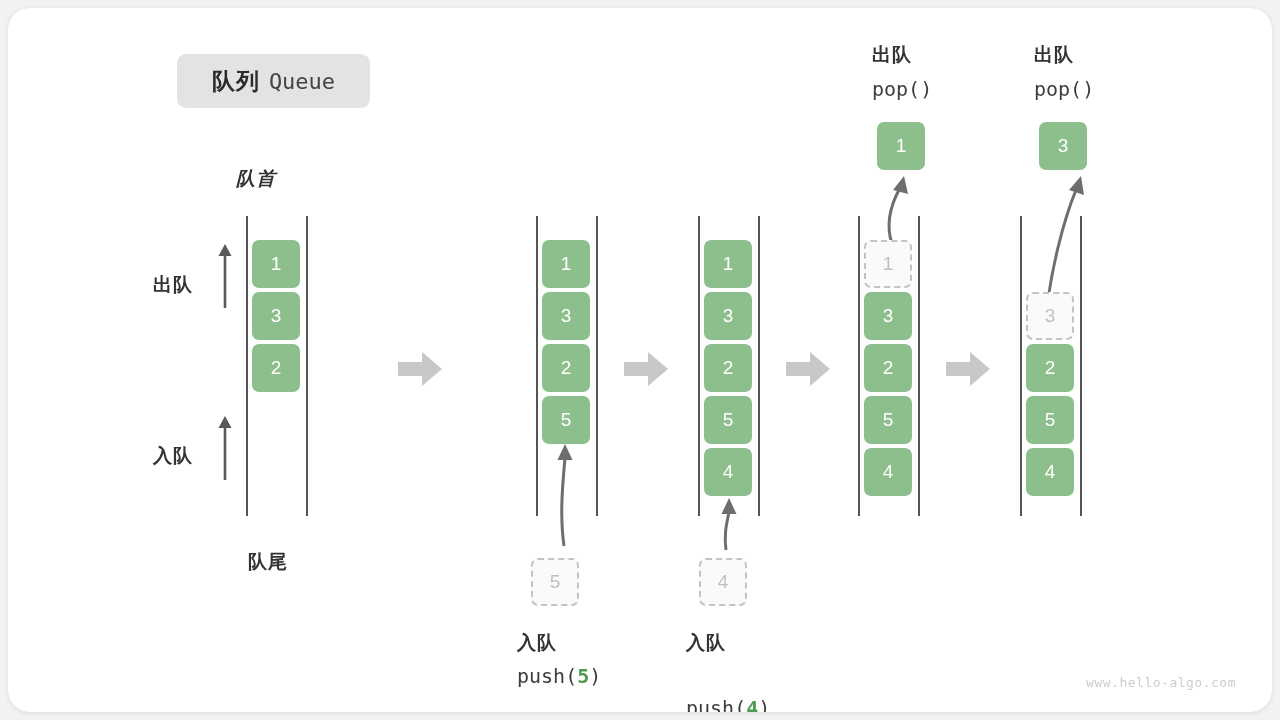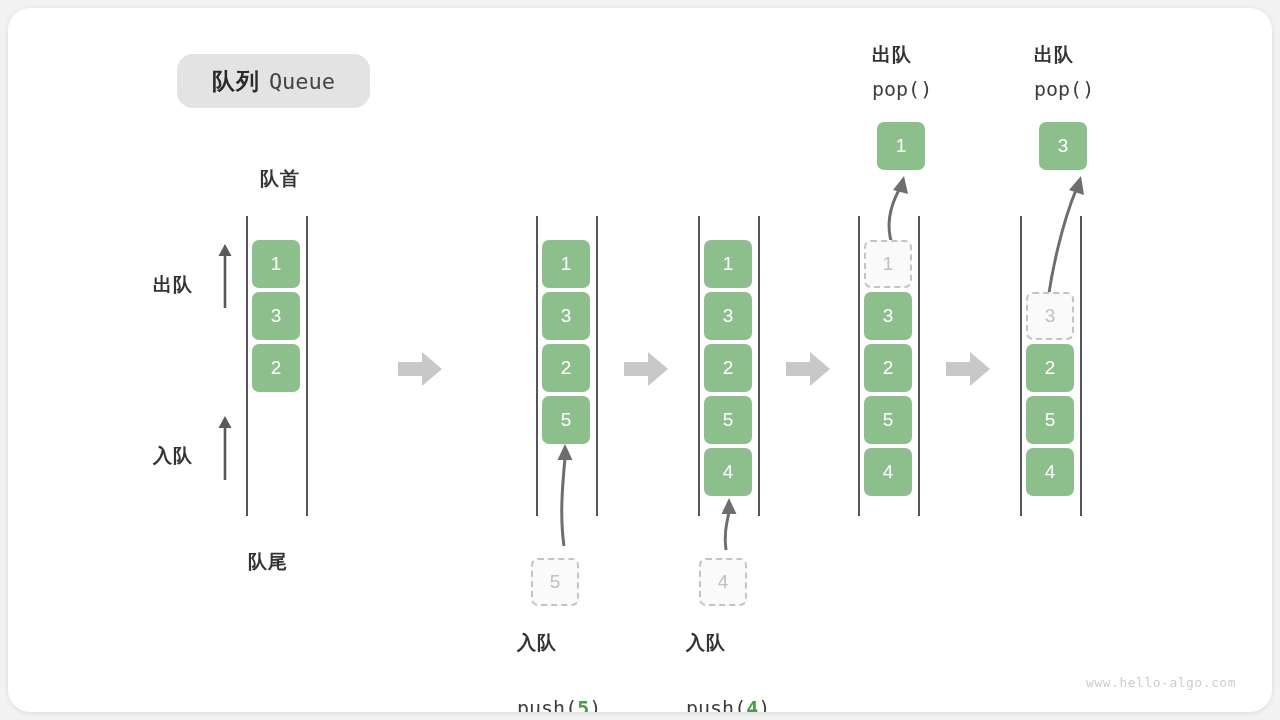--- a/index.html
+++ b/index.html
@@ -32,21 +32,21 @@
   }
 
   
   .title-badge {
     position: absolute;
     left: 169px;
     top: 46px;
     width: 193px;
     height: 54px;
     background: #e3e3e3;
-    border-radius: 16px;
+    border-radius: 9px;
     display: flex;
     align-items: center;
     justify-content: center;
     gap: 9px;
   }
   .title-cn {
     font-size: 23px;
     font-weight: bold;
     color: #2b2b2b;
     letter-spacing: 1px;
@@ -127,21 +127,21 @@
 <body>
 
 <div id="canvas">
   <div id="card">
 
     <div class="title-badge">
       <span class="title-cn">队列</span>
       <span class="title-en">Queue</span>
     </div>
 
-    <div class="abs cn-label" style="left:252px; top:158px;">队首</div>
+    <div class="abs cn-label" style="left:228px; top:158px;font-style:italic;">队首</div>
     <div class="abs cn-label" style="left:240px; top:541px;">队尾</div>
 
     <div class="abs cn-label" style="left:145px; top:264px;">出队</div>
     <div class="abs cn-label" style="left:145px; top:435px;">入队</div>
 
     <div class="tick-arrow" style="left:206px; top:234px;">
       <svg width="22" height="66" viewBox="0 0 22 66">
         <line x1="11" y1="66" x2="11" y2="10" stroke="#595959" stroke-width="2.6"></line>
         <polygon points="11,2 4.5,14 17.5,14" fill="#595959"></polygon>
       </svg>
@@ -179,21 +179,21 @@
       <div class="abs" style="left:528px; top:430px;">
         <svg width="60" height="110" viewBox="0 0 60 110">
           <path d="M28,108 C24,80 26,52 29,20" stroke="#6e6e6e" stroke-width="3" fill="none"></path>
           <polygon points="29,6 21.5,22 36.5,22" fill="#6e6e6e"></polygon>
         </svg>
       </div>
 
       <div class="box ghost" style="left:523px; top:550px;">5</div>
 
       <div class="abs cn-label" style="left:509px; top:622px;">入队</div>
-      <div class="abs mono" style="left:509px; top:688px;text-decoration:underline;">push(<span class="num">5</span>)</div>
+      <div class="abs mono" style="left:509px; top:656px;">push(<span class="num">5</span>)</div>
     </div>
 
     <div class="step-arrow" style="left:616px; top:344px;">
       <svg width="44" height="34" viewBox="0 0 44 34">
         <polygon points="0,10 24,10 24,0 44,17 24,34 24,24 0,24" fill="#c8c8c8"></polygon>
       </svg>
     </div>
 
     <div>
       <div class="rail" style="left:690px; top:208px; height:300px;"></div>

